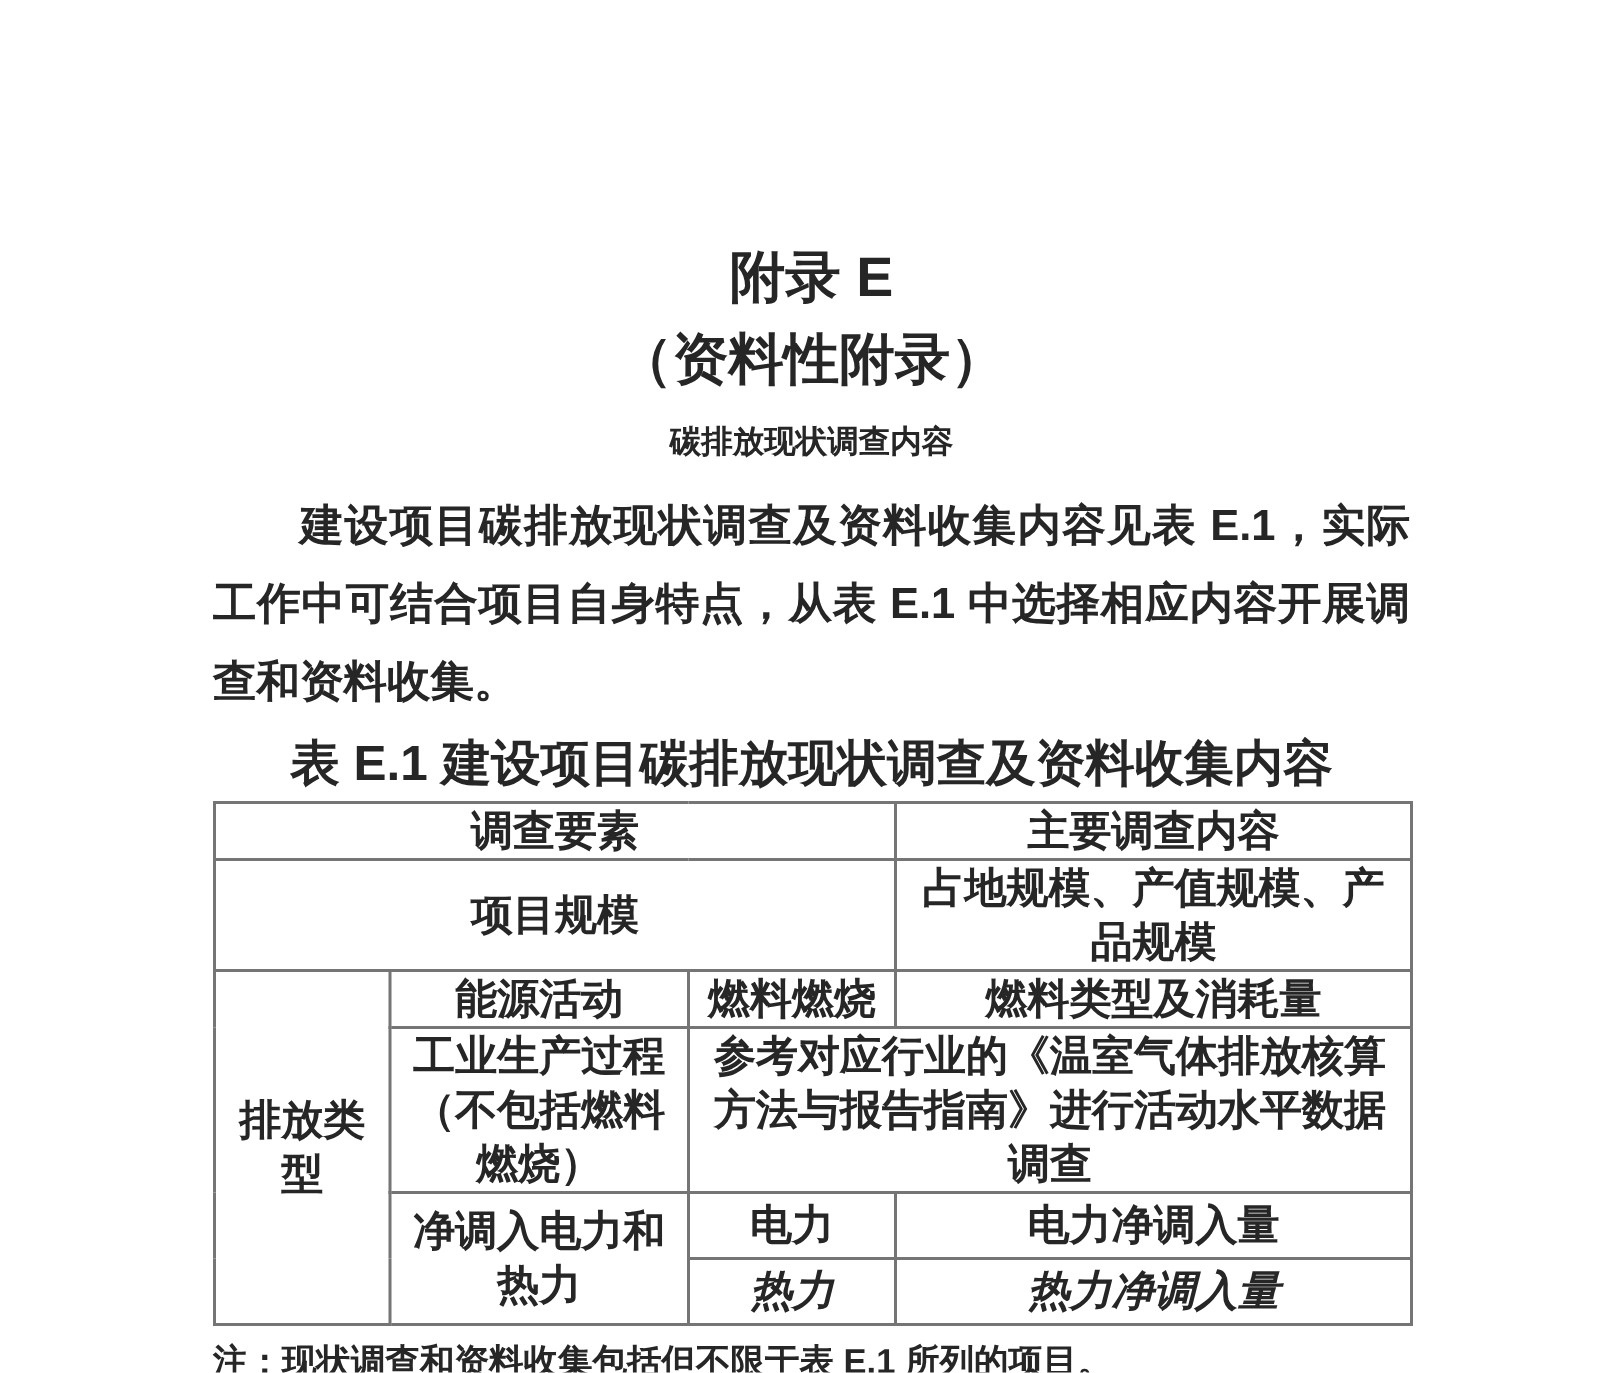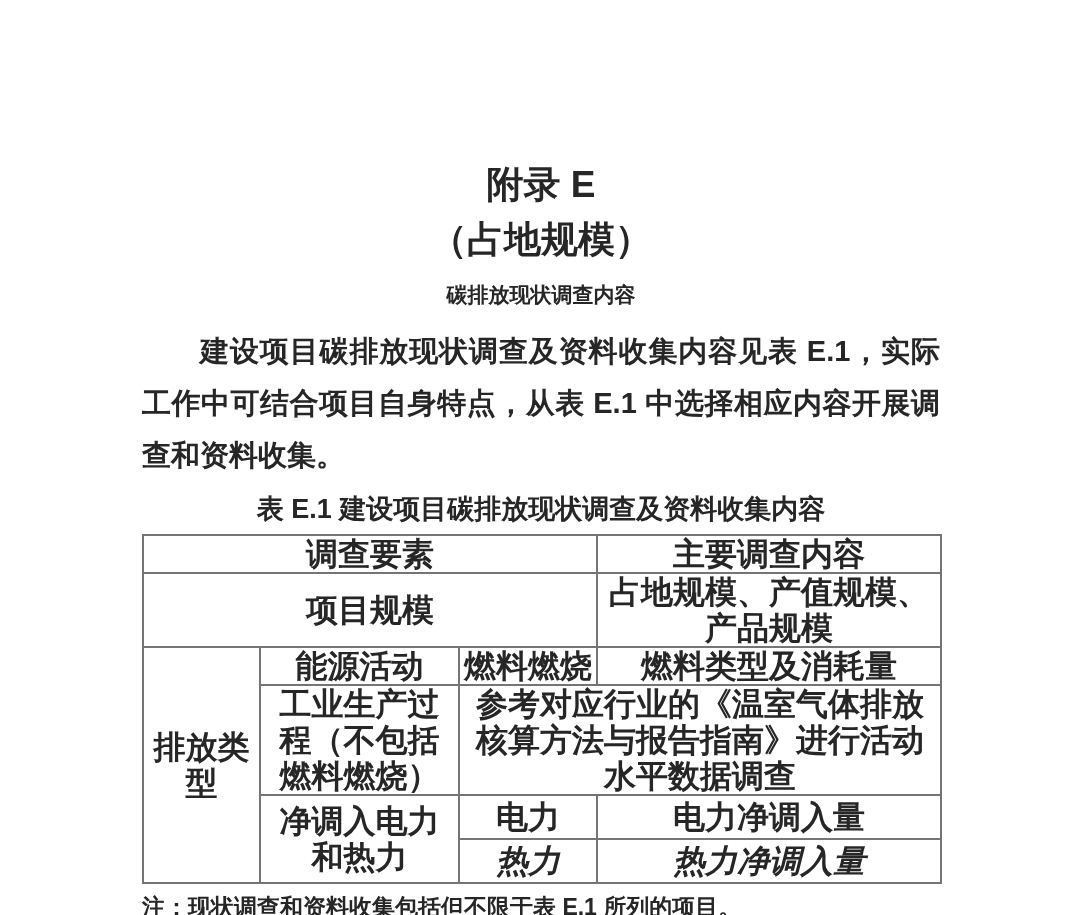--- a/index.html
+++ b/index.html
@@ -30,35 +30,35 @@
   .para {
     margin: 11px 0 0 0;
     font-size: 29px;
     line-height: 52px;
     text-indent: 2em;
     text-align: justify;
     text-justify: inter-ideograph;
   }
   .table-title {
     margin-top: 10px;
-    font-size: 27px;
+    font-size: 33px;
     line-height: 36px;
     text-align: center;
   }
   table.survey {
     border-collapse: collapse;
     table-layout: fixed;
     width: 798px;
     margin-top: 7px;
   }
   table.survey td {
     border: 2px solid #757575;
     text-align: center;
     vertical-align: middle;
-    font-size: 32px;
+    font-size: 28px;
     line-height: 36px;
     padding: 0 4px;
     font-weight: 700;
     word-break: normal;
     overflow-wrap: break-word;
   }
   .col-1 { width: 117px; }
   .col-2 { width: 199px; }
   .col-3 { width: 138px; }
   .col-4 { width: 344px; }
@@ -75,21 +75,21 @@
     text-align: left;
   }
 </style>
 </head>
 <body>
 
 <div class="doc">
 
   <div class="h-appendix">附录 E</div>
 
-  <div class="h-type">（占地规模）</div>
+  <div class="h-type">（资料性附录）</div>
 
   <div class="h-title">碳排放现状调查内容</div>
 
   <p class="para">建设项目碳排放现状调查及资料收集内容见表 E.1，实际工作中可结合项目自身特点，从表 E.1 中选择相应内容开展调查和资料收集。</p>
 
   <div class="table-title">表 E.1 建设项目碳排放现状调查及资料收集内容</div>
 
   <table class="survey">
     <colgroup>
       <col class="col-1">

